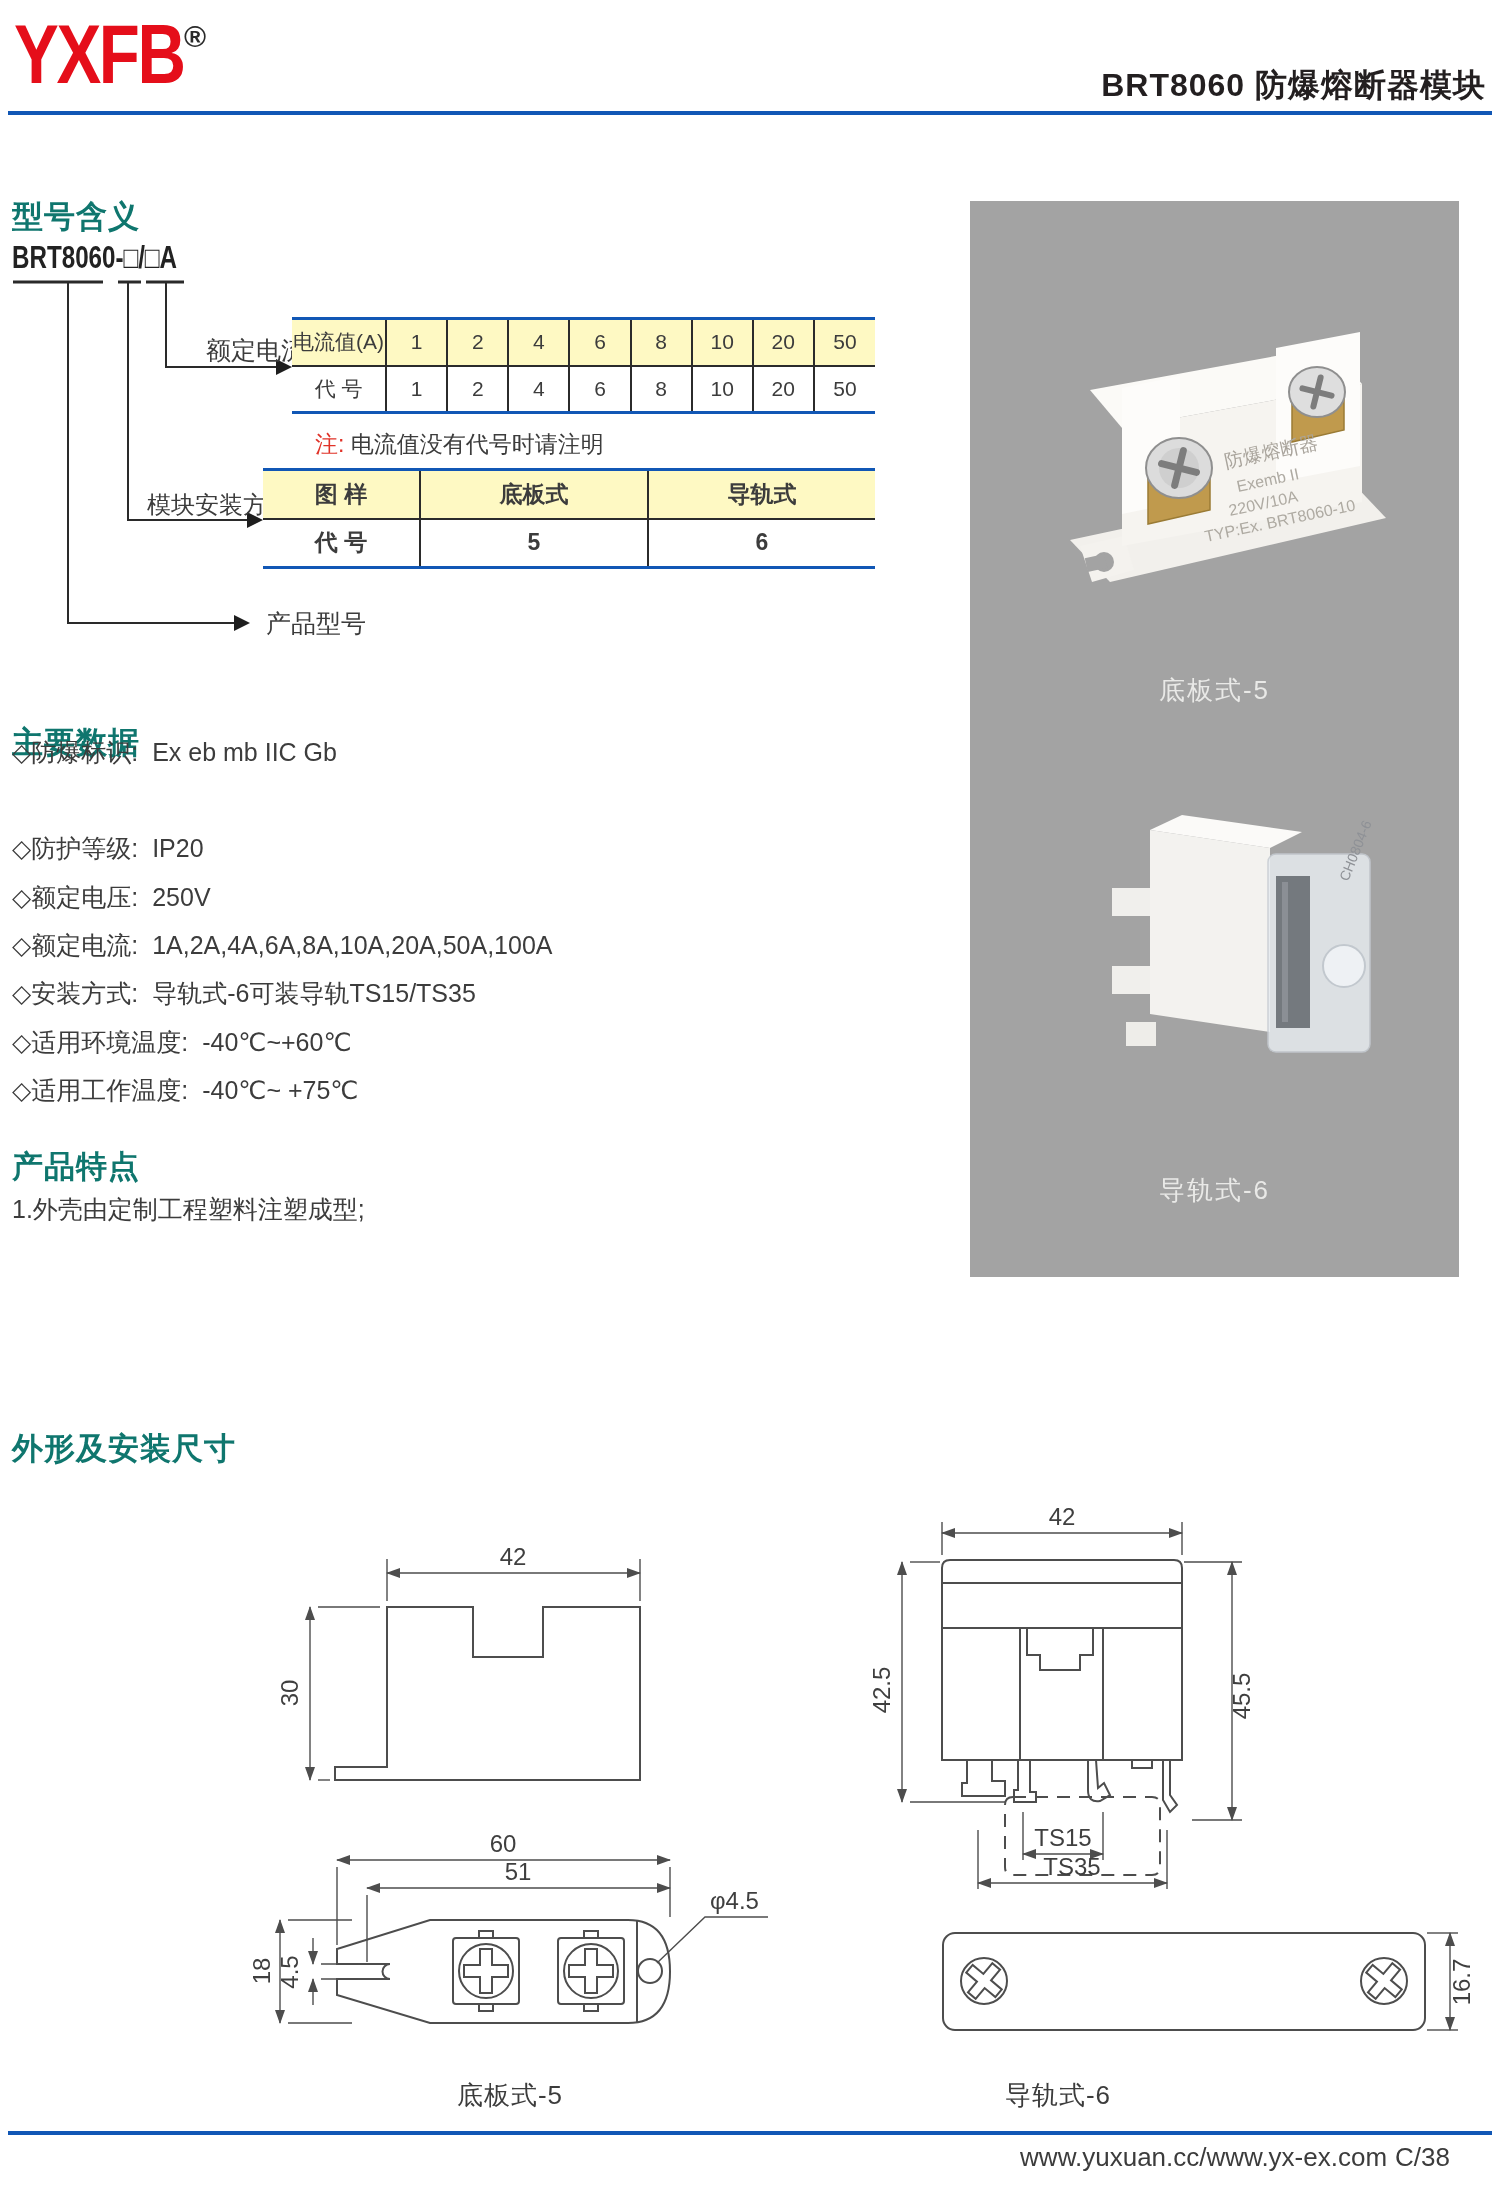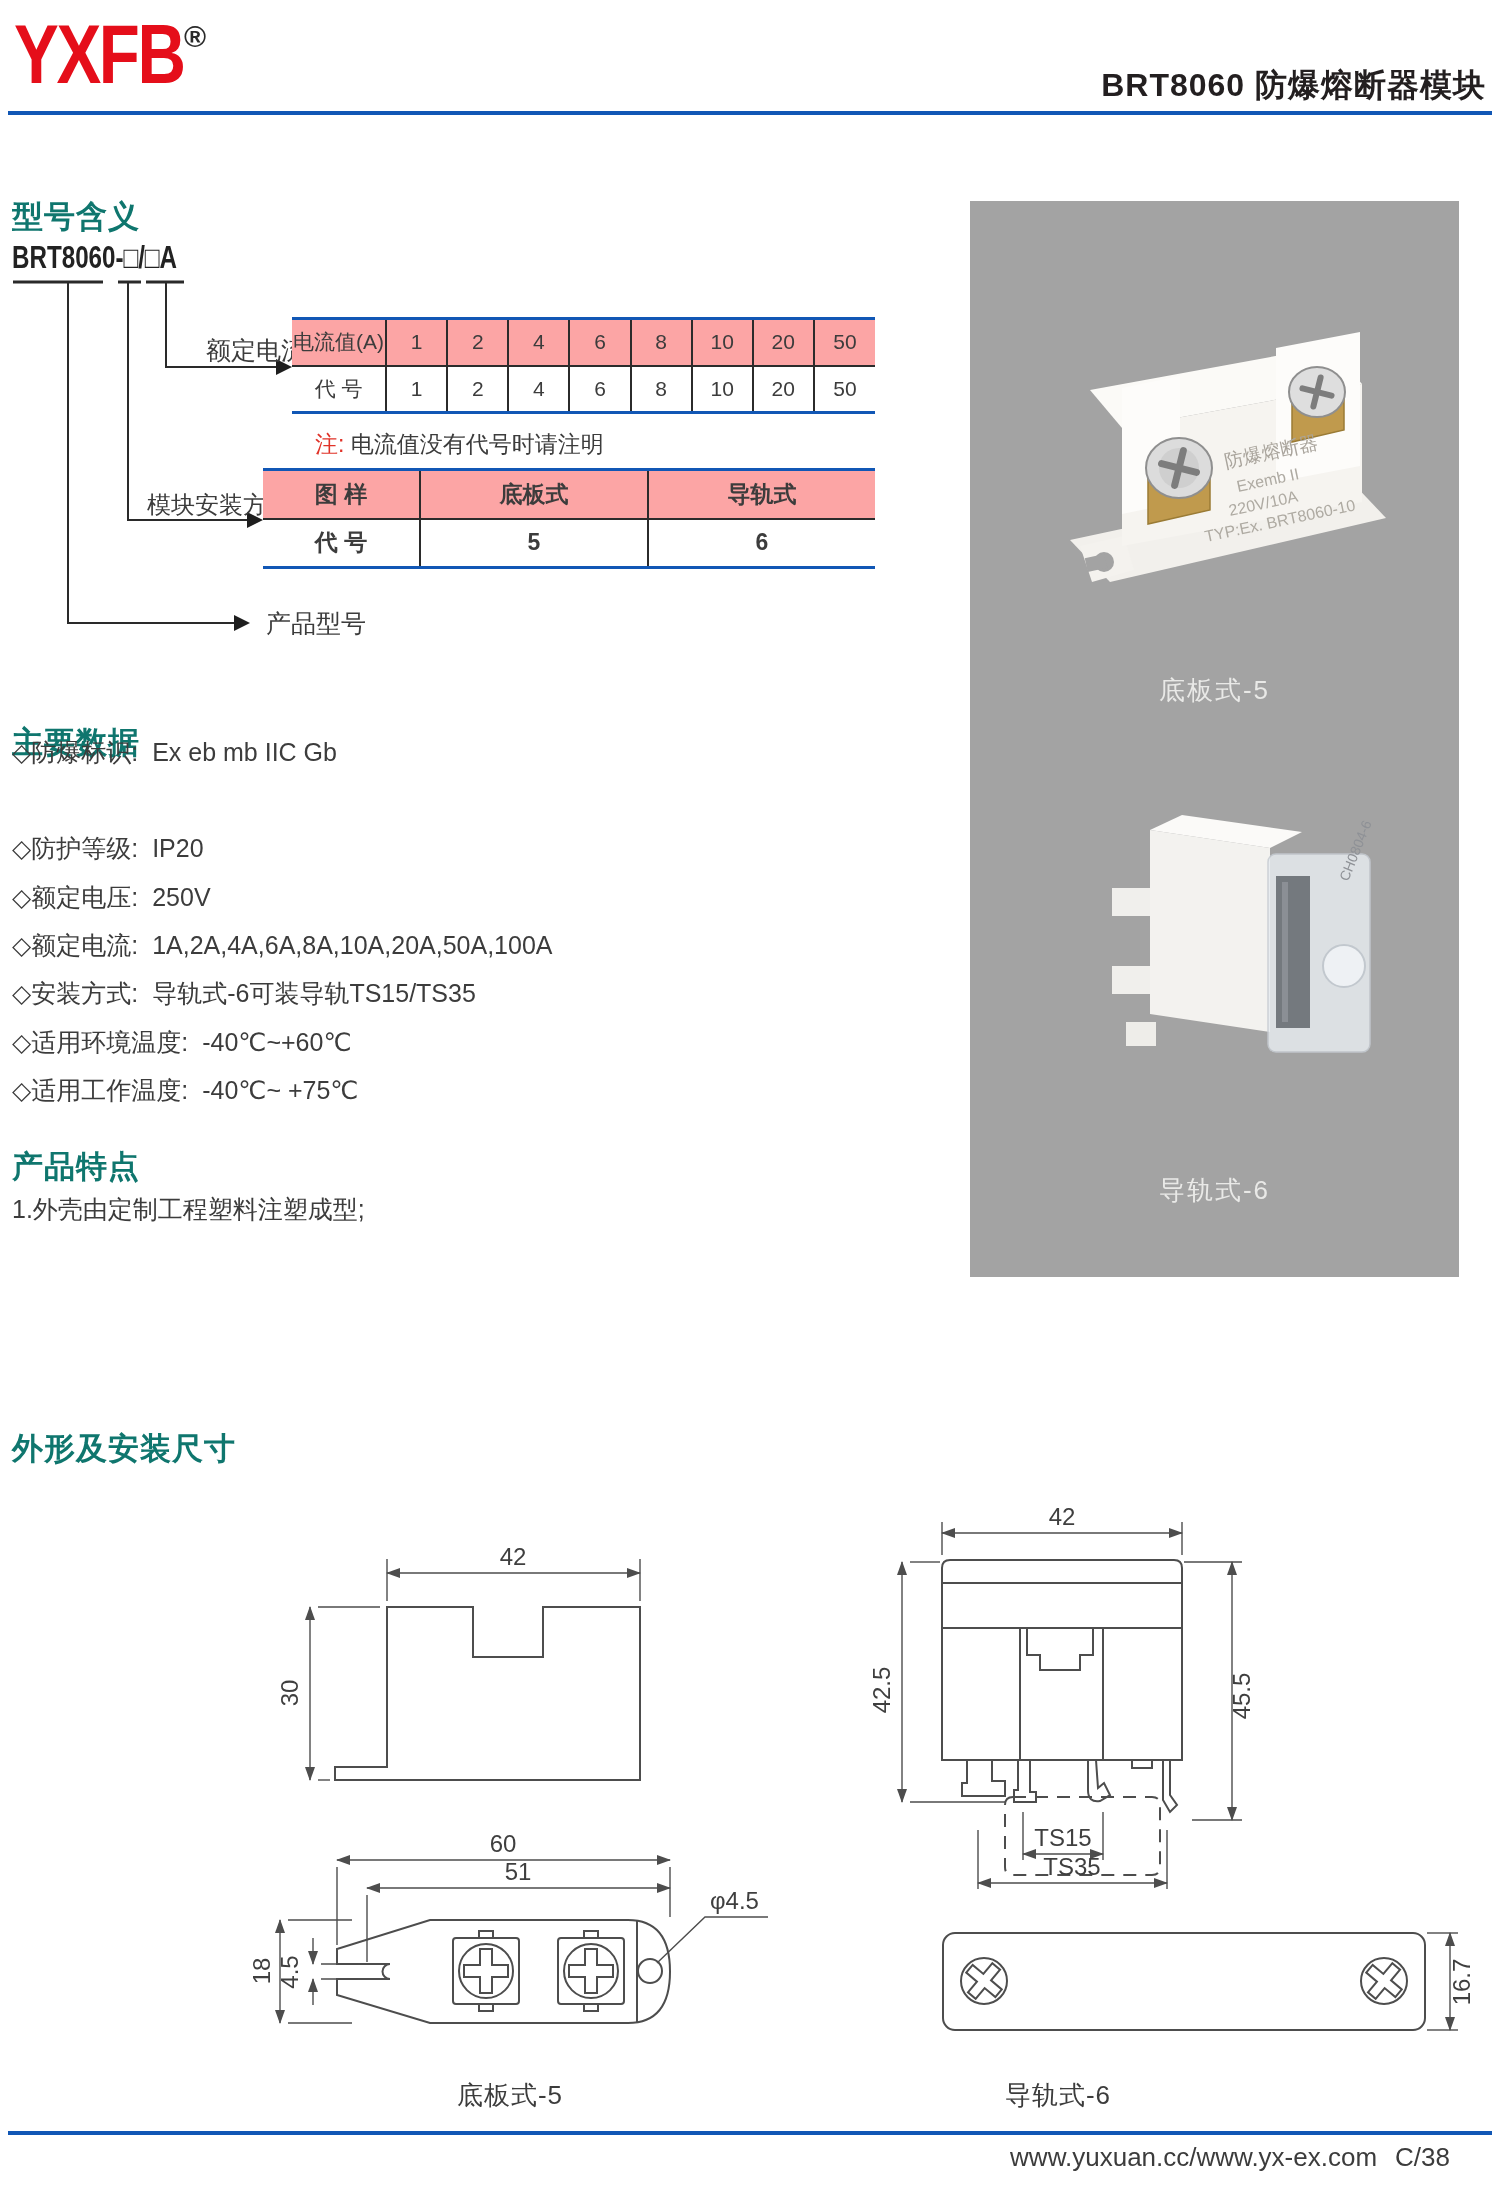--- a/index.html
+++ b/index.html
@@ -12,34 +12,34 @@
   .doc-title{right:14px;top:64px;font-size:32px;font-weight:bold;color:#231f20;letter-spacing:1px;}
   .rule{left:8px;width:1484px;height:4px;background:#1157b5;}
   .h1{font-size:31px;font-weight:bold;color:#0f766e;letter-spacing:1px;}
   .model-code{left:12px;top:240px;font-size:31px;font-weight:bold;color:#222;
         transform:scaleX(.78);transform-origin:left top;white-space:nowrap;}
   .treelabel{font-size:25px;color:#3c3c3c;white-space:nowrap;}
   table.t{position:absolute;border-collapse:collapse;table-layout:fixed;text-align:center;color:#3c3c3c;
         border-top:3px solid #1157b5;border-bottom:3px solid #1157b5;background:#fff;}
   table.t td{border-left:2px solid #2b2b2b;padding:0;}
   table.t tr td:first-child{border-left:none;}
-  table.t tr.h td{background:#fca5a5;border-bottom:2px solid #2b2b2b;}
+  table.t tr.h td{background:#fef9c3;border-bottom:2px solid #2b2b2b;}
   .t1{left:292px;top:317px;width:583px;font-size:21px;}
   .t1 tr{height:47px;}
   .t2{left:263px;top:468px;width:612px;font-size:23px;font-weight:bold;}
   .t2 tr{height:49px;}
   .note{left:315px;top:429px;font-size:23px;white-space:nowrap;}
   .note .r{color:#e03228;}
   .md-item,.ft-item{left:12px;font-size:25px;white-space:nowrap;}
   .md-item .v{margin-left:14px;}
   .panel{left:970px;top:201px;width:489px;height:1076px;background:#a3a3a3;}
   .pcap{position:absolute;left:0;width:100%;text-align:center;color:#e9e9e7;font-size:26px;letter-spacing:2px;}
   .drawcap{font-size:26px;color:#3c3c3c;text-align:center;width:200px;letter-spacing:1px;}
   .footer-text{right:50px;top:2142px;font-size:26px;color:#3c3c3c;}
-  .footer-text .pg{margin-left:18px;}
+  .footer-text .pg{margin-left:8px;}
   svg{position:absolute;overflow:visible;}
   svg text{font-family:"Liberation Sans","DejaVu Sans",sans-serif;}
   .dimtxt{font-size:24px;fill:#3f3f3f;}
 </style>
 </head>
 <body>
 
 <div class="page">
 
   <div class="abs logo">YXFB</div>

